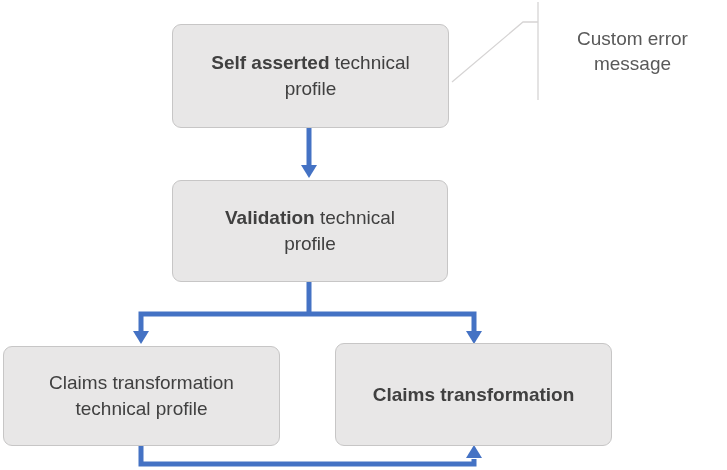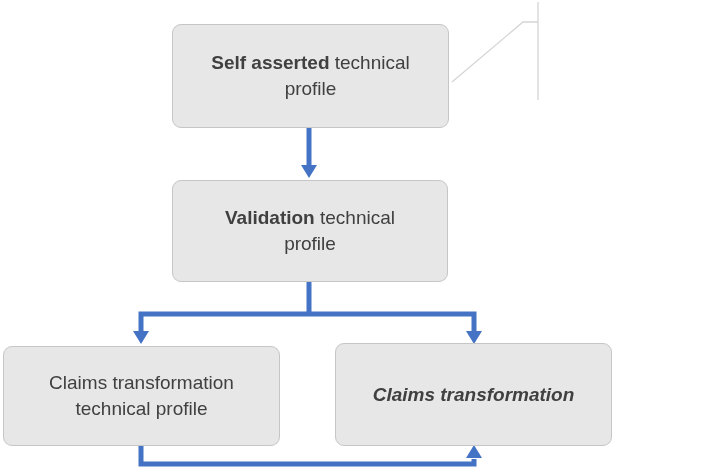--- a/index.html
+++ b/index.html
@@ -100,18 +100,19 @@
   </div>
 
   <div class="node" style="left:172px; top:180px; width:276px; height:102px;align-items:center;">
     <span><b>Validation</b><span> technical profile</span></span>
   </div>
 
   <div class="node" style="left:3px; top:346px; width:277px; height:100px;">
     <span><b></b><span>Claims transformation technical profile</span></span>
   </div>
 
-  <div class="node" style="left:335px; top:343px; width:277px; height:103px;font-style:italic;">
+  <div class="node" style="left:335px; top:343px; width:277px; height:103px;">
     <span><b>Claims transformation</b><span></span></span>
   </div>
 
+  <div class="callout-text">Custom error message</div>
 
 </div>
 
 </body></html>

